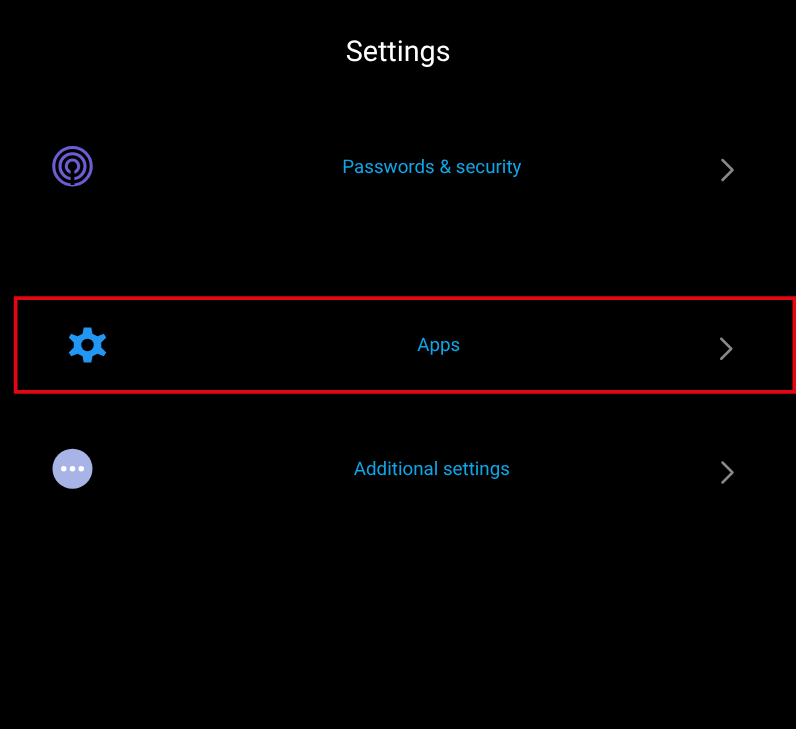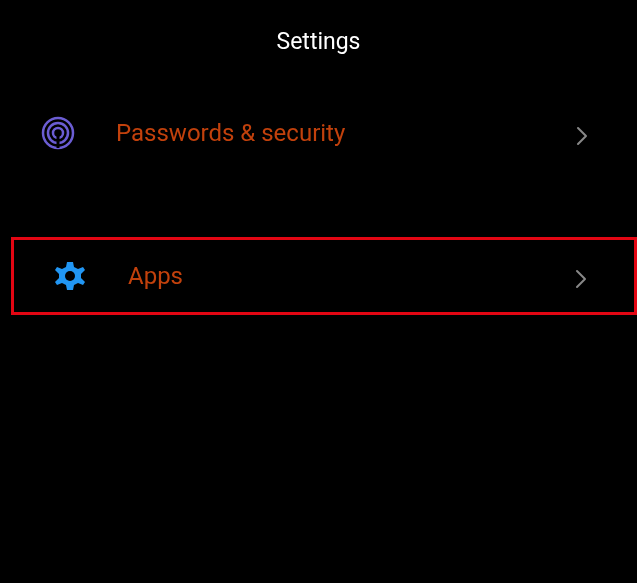--- a/index.html
+++ b/index.html
@@ -42,25 +42,26 @@
     }
     .icon-wrapper {
       width: 36px;
       height: 36px;
       display: flex;
       align-items: center;
       justify-content: center;
       flex-shrink: 0;
     }
     .item-label {
-      font-size: 24px;
+      font-size: 15px;
       font-weight: 400;
-      color: #c2410c;
+      color: #0ea5e9;
       margin-left: 40px;
       flex: 1;
+      text-align: center;
     }
     .chevron {
       width: 14px;
       height: 14px;
       flex-shrink: 0;
       margin-right: 8px;
     }
     .item-gap {
       height: 22px;
     }
@@ -109,14 +110,30 @@
     <span class="item-label">Apps</span>
     <span class="chevron">
       <svg width="14" height="20" viewBox="0 0 14 20">
         <polyline points="3,2 11,10 3,18" fill="none" stroke="#888" stroke-width="2" stroke-linecap="round" stroke-linejoin="round"></polyline>
       </svg>
     </span>
   </div>
 
   <div class="item-gap"></div>
 
+  <div class="settings-item">
+    <span class="icon-wrapper">
+      <svg width="34" height="34" viewBox="0 0 34 34">
+        <circle cx="17" cy="17" r="16" fill="#a8b4e6"></circle>
+        <circle cx="10" cy="17" r="2.2" fill="#fff"></circle>
+        <circle cx="17" cy="17" r="2.2" fill="#fff"></circle>
+        <circle cx="24" cy="17" r="2.2" fill="#fff"></circle>
+      </svg>
+    </span>
+    <span class="item-label">Additional settings</span>
+    <span class="chevron">
+      <svg width="14" height="20" viewBox="0 0 14 20">
+        <polyline points="3,2 11,10 3,18" fill="none" stroke="#888" stroke-width="2" stroke-linecap="round" stroke-linejoin="round"></polyline>
+      </svg>
+    </span>
+  </div>
 
 </div>
 
 </body></html>

